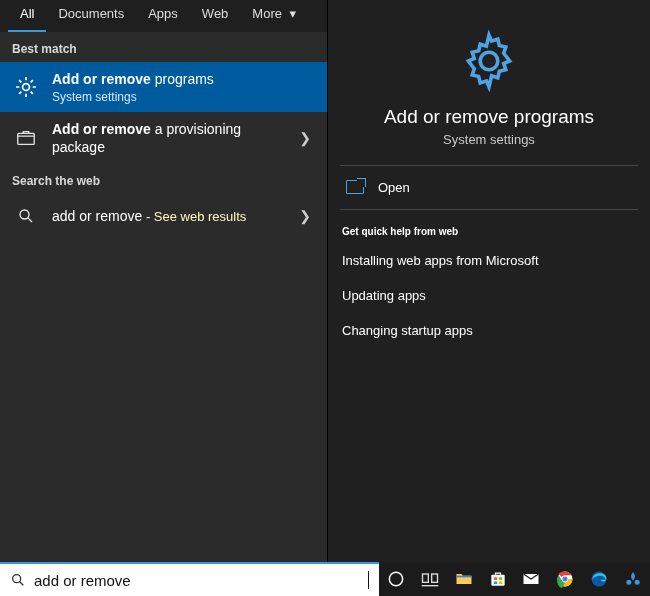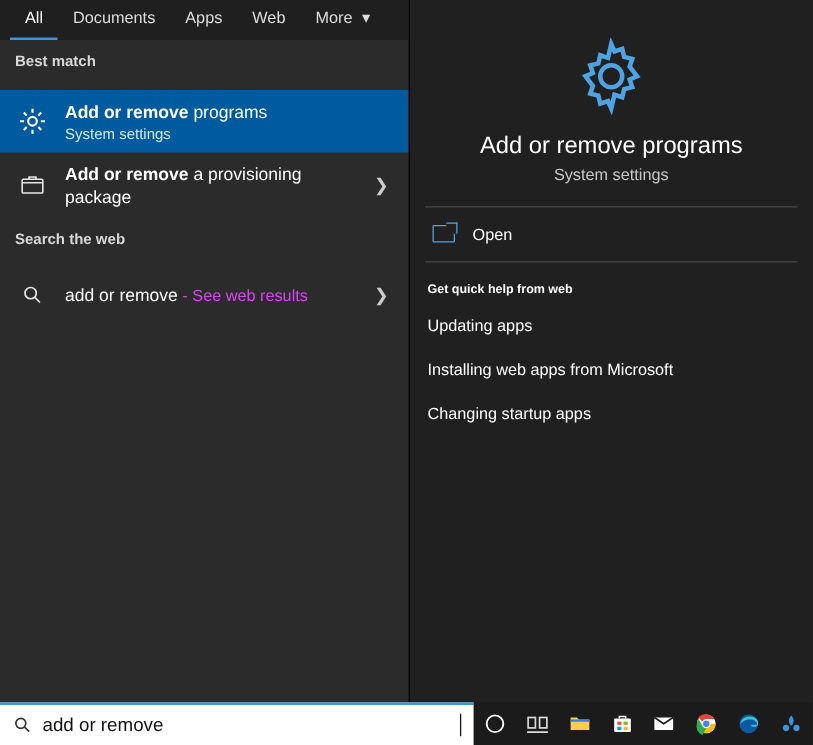--- a/index.html
+++ b/index.html
@@ -6,33 +6,33 @@
   body { width:650px; height:596px; background:#202020; color:#fff; font-size:13px; position:relative; overflow:hidden; }
 
   
   .left { width:327px; height:100%; background:#2b2b2b; float:left; display:flex; flex-direction:column; }
 
   .tabs { height:32px; display:flex; padding:0 8px; background:#1f1f1f; }
   .tab  { padding:6px 12px; color:#ddd; cursor:pointer; border-bottom:2px solid transparent; }
   .tab.active { border-bottom:2px solid #3a96dd; color:#fff; }
   .tab .caret { display:inline-block; margin-left:4px; }
 
-  .sect-label { font-size:12px; color:#d8d8d8; font-weight:600; padding:10px 12px 16px; }
+  .sect-label { font-size:12px; color:#d8d8d8; font-weight:600; padding:10px 12px 6px; }
 
   .best-row, .set-row, .web-row { display:flex; align-items:center; padding:8px 12px; gap:12px; cursor:pointer; }
   .best-row { background:#005a9e; }
   .row-icon { width:28px; height:28px; display:flex; align-items:center; justify-content:center; flex:0 0 28px; }
   .row-text { flex:1; min-width:0; }
   .row-prim { font-size:14px; line-height:18px; }
   .row-prim b { font-weight:600; }
   .row-sub  { font-size:12px; color:#c9c9c9; margin-top:2px; }
   .row-sub.sel { color:#d6e8f6; }
   .chev { color:#ccc; font-size:14px; padding:0 4px; }
 
-  .web-sub { color:#d946ef; font-size:13px; }
+  .web-sub { color:#fef9c3; font-size:13px; }
 
   .filler { flex:1; position:relative; }
 
   
   .right { width:323px; height:562px; background:#202020; float:right; display:flex; flex-direction:column; border-left:1px solid #000; }
   .hero  { padding:30px 12px 18px; text-align:center; }
   .hero-icon { margin:0 auto 14px; width:62px; height:62px; }
   .hero-title { font-size:19px; font-weight:400; margin-bottom:4px; }
   .hero-sub   { font-size:13px; color:#c9c9c9; }
 
@@ -133,22 +133,22 @@
   </div>
 
   <div class="sep"></div>
   <div class="open-row">
     <span class="open-ic"></span>
     <span>Open</span>
   </div>
   <div class="sep"></div>
 
   <div class="help-title">Get quick help from web</div>
+  <div class="help-item">Installing web apps from Microsoft</div>
   <div class="help-item">Updating apps</div>
-  <div class="help-item">Installing web apps from Microsoft</div>
   <div class="help-item">Changing startup apps</div>
 </div>
 
 <div class="search-wrap">
   <span class="search-icon">
     <svg viewBox="0 0 24 24" width="16" height="16" fill="none" stroke="#333" stroke-width="2">
       <circle cx="10" cy="10" r="6"></circle>
         <path d="m20 20-5.5-5.5"></path>
     </svg>
   </span>

